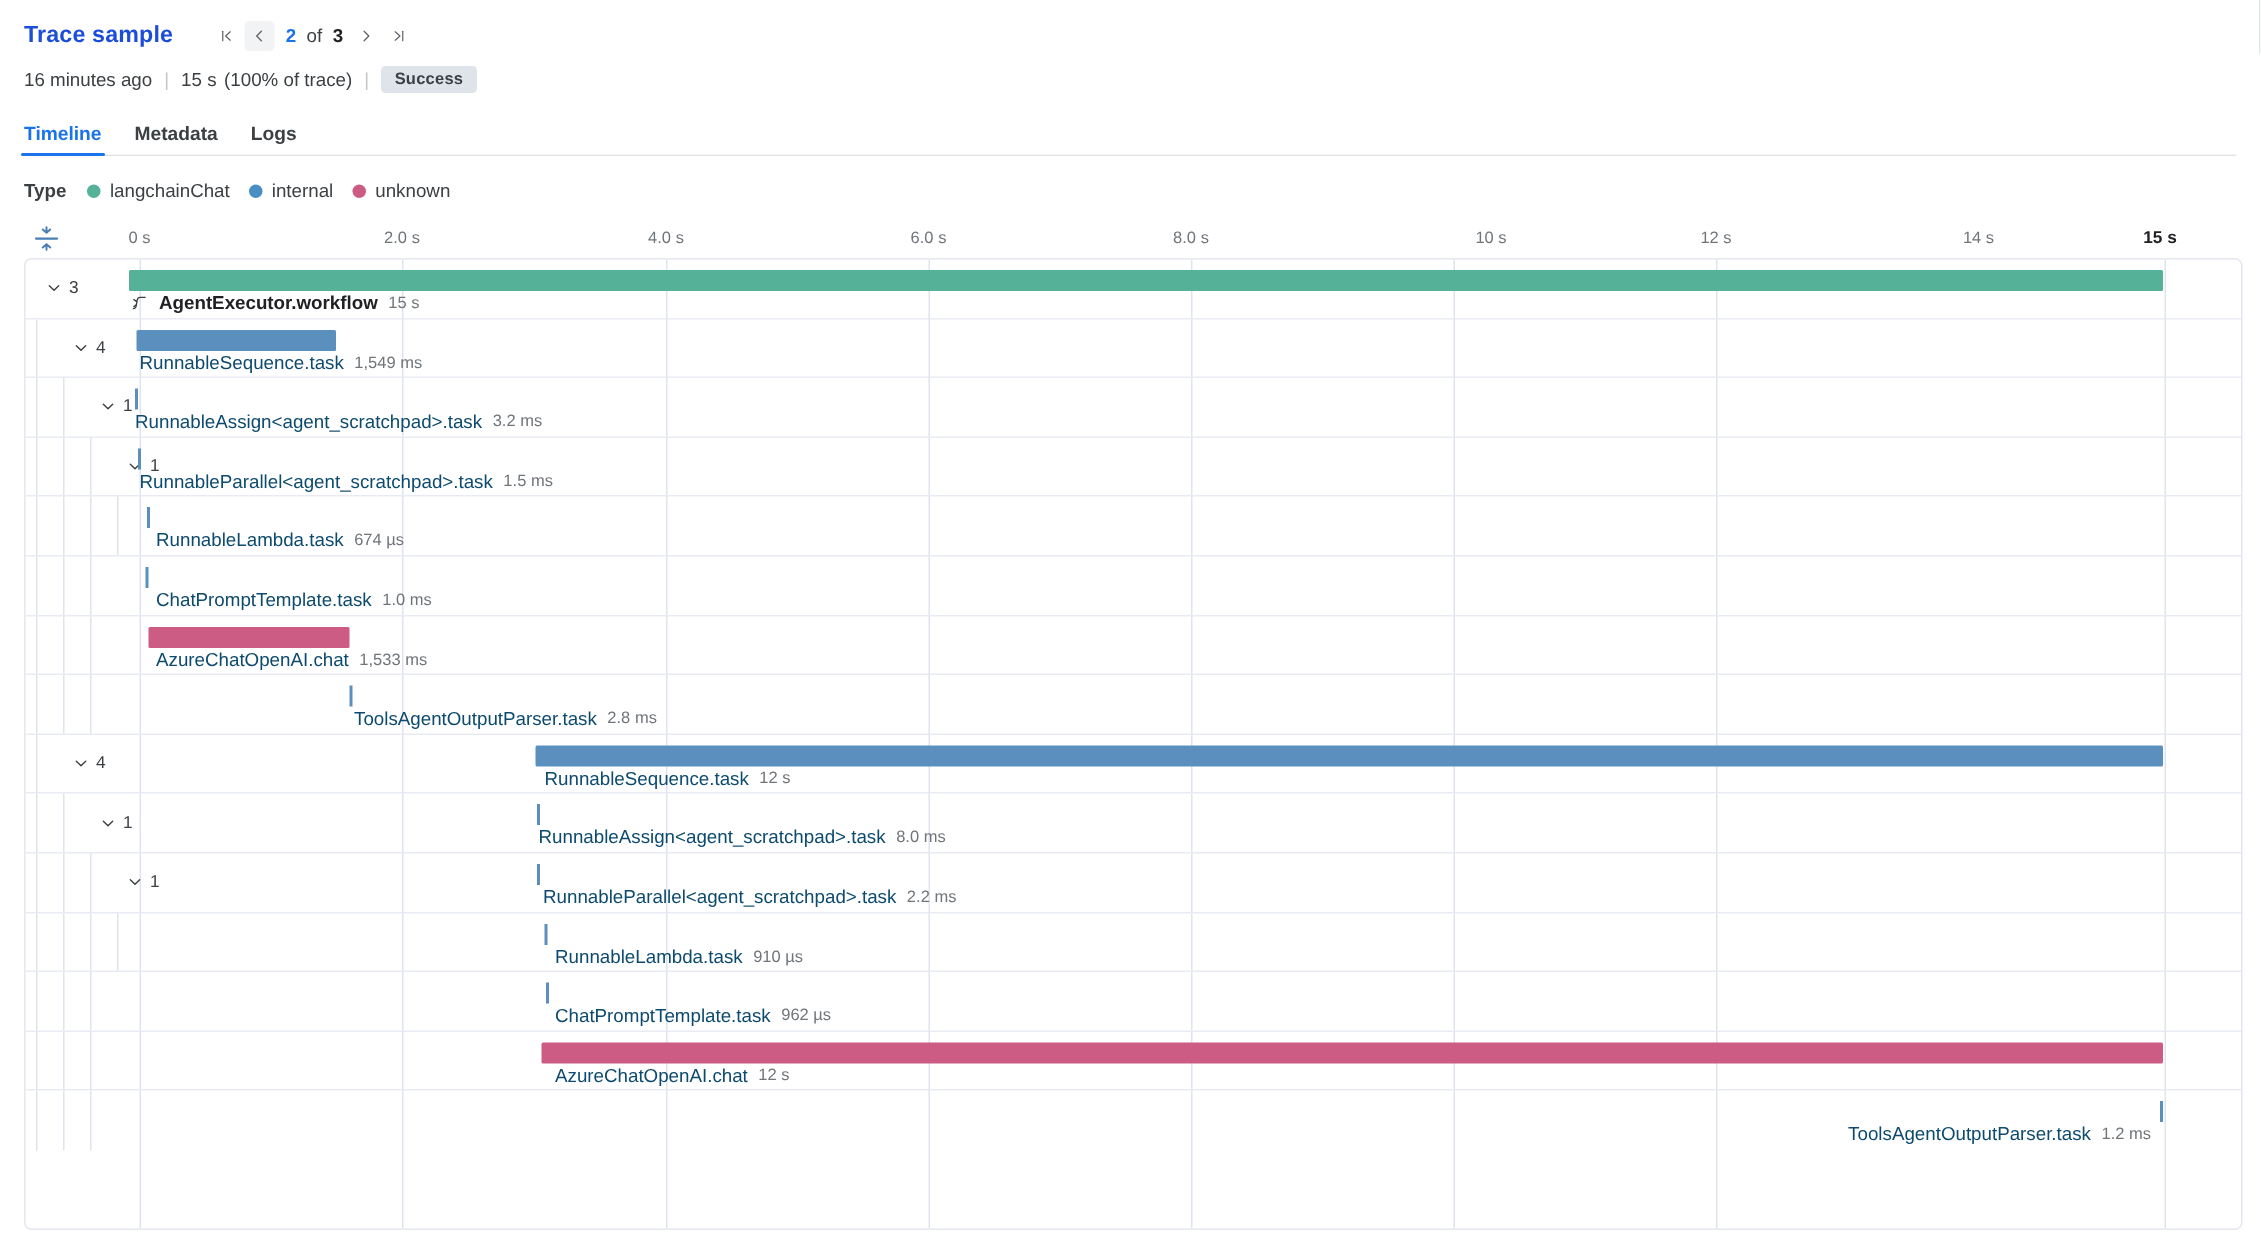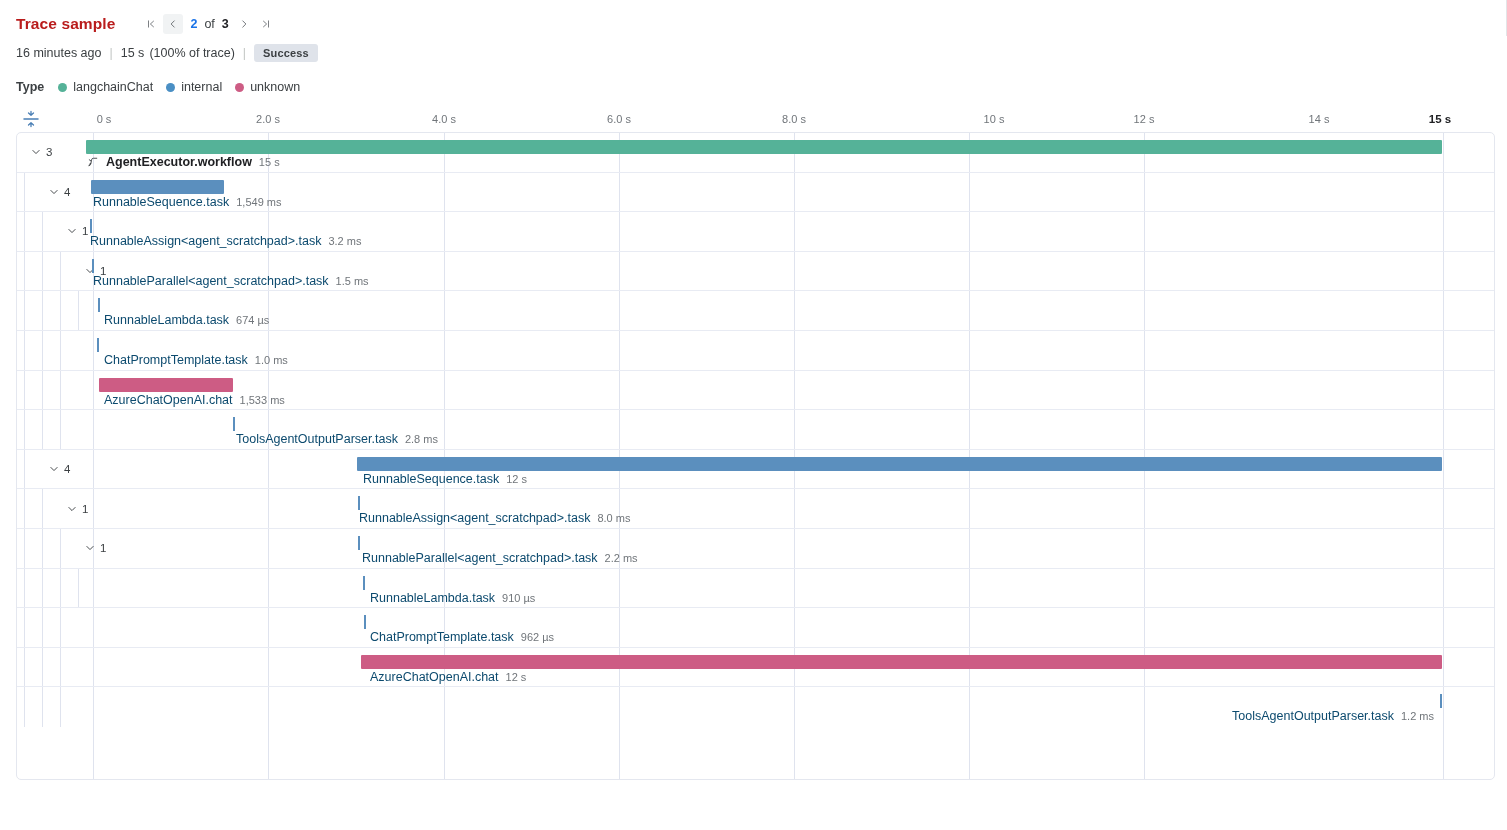--- a/index.html
+++ b/index.html
@@ -23,21 +23,21 @@
   }
   .title-row {
     display: flex;
     align-items: center;
     height: 36px;
     padding-top: 6px;
   }
   .page-title {
     font-size: 15.5px;
     font-weight: bold;
-    color: #b91c1c;
+    color: #1d4ed8;
     letter-spacing: 0.1px;
   }
   .pager {
     display: flex;
     align-items: center;
     margin-left: 26px;
     gap: 2px;
   }
   .pager-btn {
     width: 20px;
@@ -338,20 +338,25 @@
 
   <div class="meta-row">
     <span>16 minutes ago</span>
     <span class="meta-sep">|</span>
     <span class="meta-dur">15 s</span>
     <span class="meta-pct">(100% of trace)</span>
     <span class="meta-sep">|</span>
     <span class="badge">Success</span>
   </div>
 
+  <div class="tabs">
+    <div class="tab active">Timeline</div>
+    <div class="tab">Metadata</div>
+    <div class="tab">Logs</div>
+  </div>
 
   <div class="right-edge"></div>
 </div>
 
 <div class="legend">
   <span class="legend-label">Type</span>
   <span class="legend-item">
     <span class="dot" style="background:#55b298"></span>
     <span>langchainChat</span>
   </span>
@@ -366,21 +371,21 @@
 </div>
 
 <div class="tl-wrap">
   <div class="axis">
     <svg class="collapse-icon" viewBox="0 0 20 20">
       <path d="M10 2.5 L10 5.5 M7.5 4 L10 6.2 L12.5 4" stroke="#4a7fb5" stroke-width="1.3" fill="none" stroke-linecap="round" stroke-linejoin="round"></path>
       <path d="M3 10 h14" stroke="#4a7fb5" stroke-width="1.5" stroke-linecap="round"></path>
       <path d="M10 17.5 L10 14.5 M7.5 16 L10 13.8 L12.5 16" stroke="#4a7fb5" stroke-width="1.3" fill="none" stroke-linecap="round" stroke-linejoin="round"></path>
     </svg>
     <div id="axis-ticks">
-        <div class="axis-tick" style="left: 88px;">0 s</div>
+        <div class="axis-tick" style="left: 77px;">0 s</div>
         <div class="axis-tick" style="left: 252px;">2.0 s</div>
         <div class="axis-tick" style="left: 428px;">4.0 s</div>
         <div class="axis-tick" style="left: 603px;">6.0 s</div>
         <div class="axis-tick" style="left: 778px;">8.0 s</div>
         <div class="axis-tick" style="left: 953px; margin-left: 25px;">10 s</div>
         <div class="axis-tick" style="left: 1128px;">12 s</div>
         <div class="axis-tick" style="left: 1303px;">14 s</div>
         <div class="axis-tick last" style="left: 1424px;">15 s</div>
       </div>
   </div>

